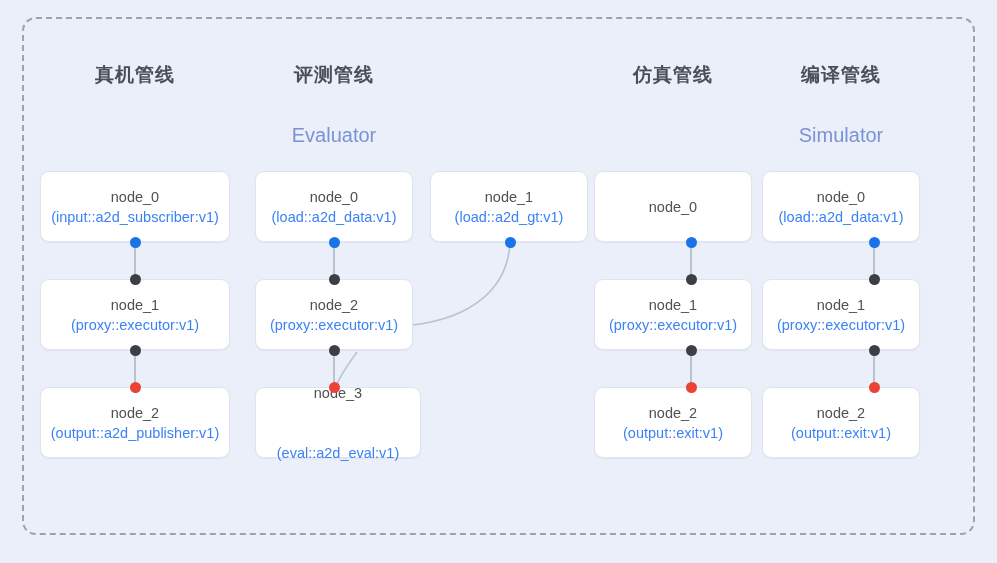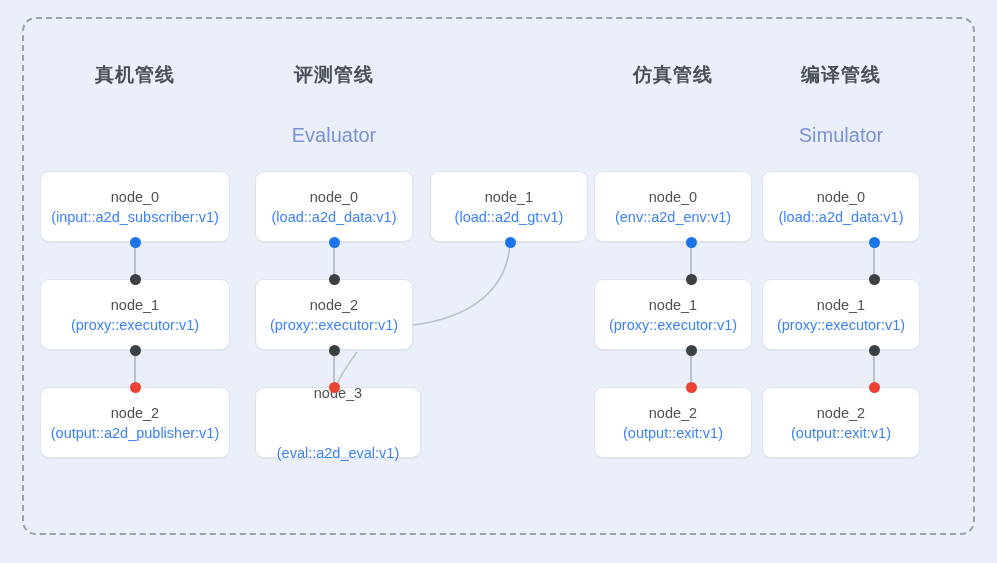--- a/index.html
+++ b/index.html
@@ -168,21 +168,20 @@
   <div class="node-box" style="left:430px; top:171px; width:158px;">
     <div class="node-title">node_1</div>
     <div class="node-sub">(load::a2d_gt:v1)</div>
   </div>
 
   <div class="column" style="left:594px; width:158px; height:447px;">
     <div class="col-header-cn">仿真管线</div>
 
     <div class="node-box" style="left:0px; top:171px; width:158px;">
       <div class="node-title">node_0</div>
-      <div class="node-sub">(env::a2d_env:v1)</div>
     </div>
     <div class="node-box" style="left:0px; top:279px; width:158px;">
       <div class="node-title">node_1</div>
       <div class="node-sub">(proxy::executor:v1)</div>
     </div>
     <div class="node-box" style="left:0px; top:387px; width:158px;">
       <div class="node-title">node_2</div>
       <div class="node-sub">(output::exit:v1)</div>
     </div>
   </div>

